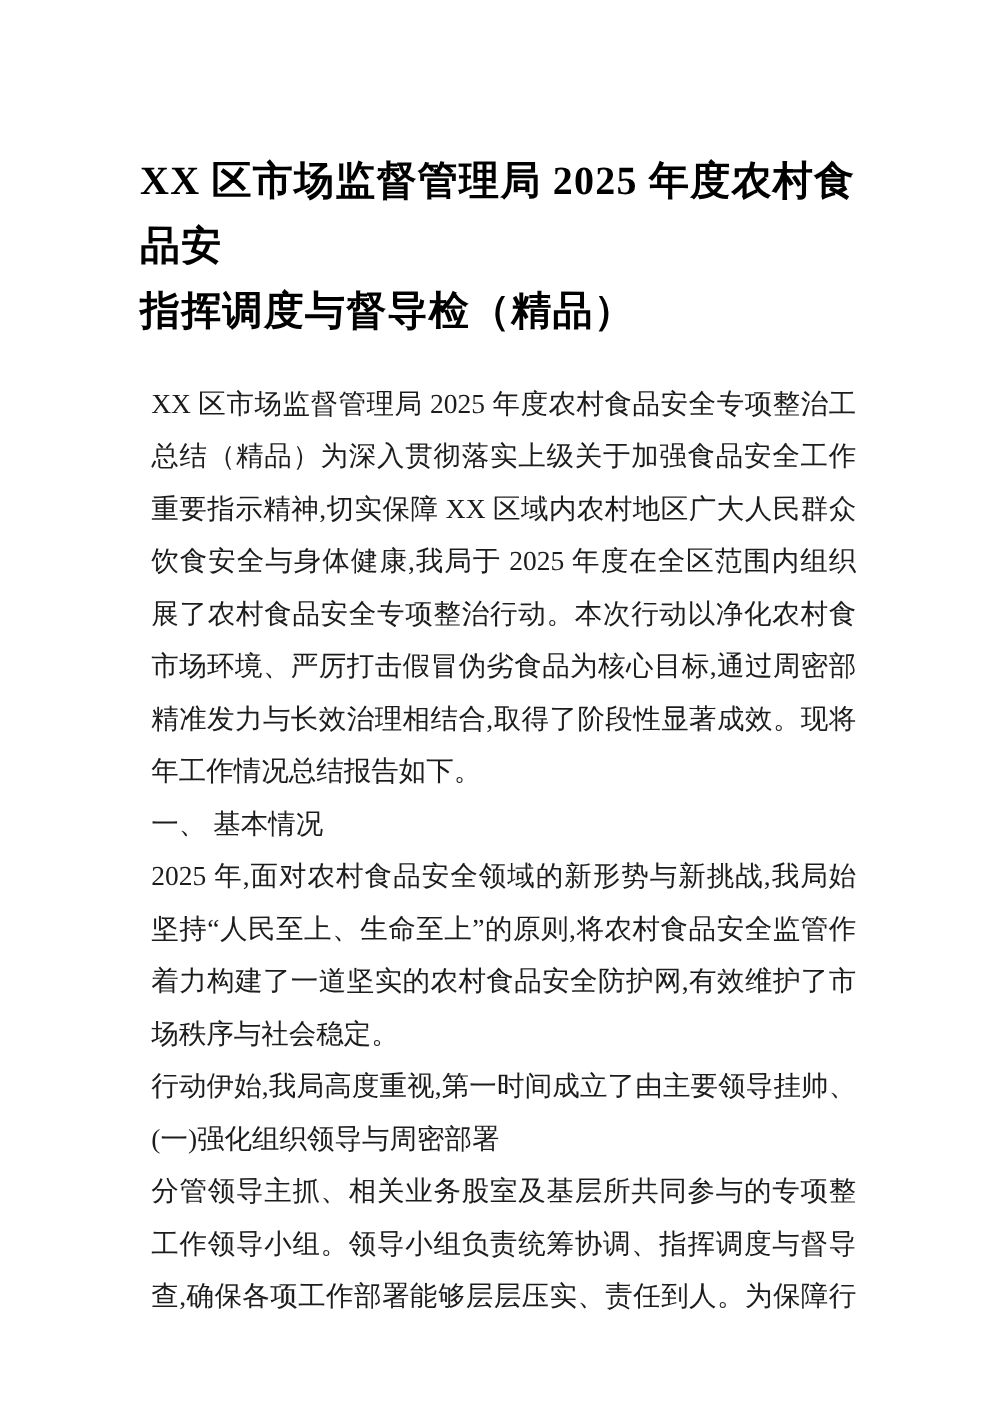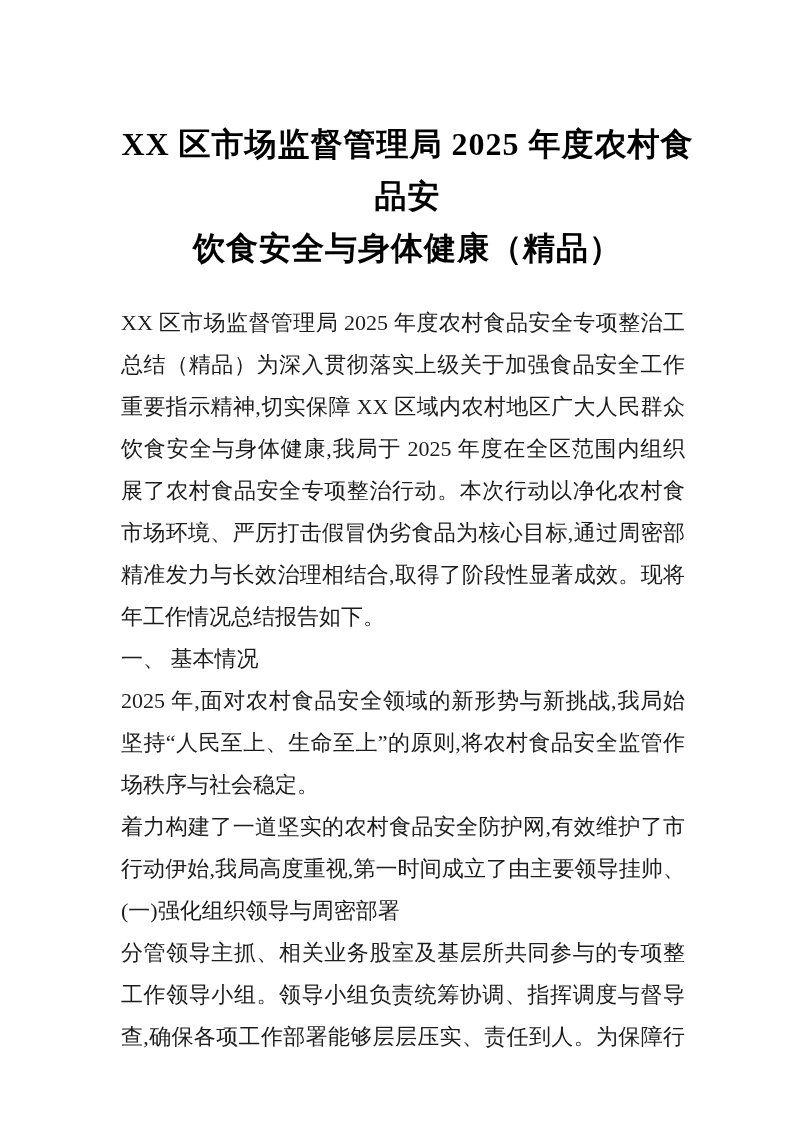--- a/index.html
+++ b/index.html
@@ -11,21 +11,20 @@
     position: relative;
     width: 793px;
     height: 1122px;
     background: #ffffff;
     overflow: hidden;
     font-family: "Liberation Serif", "DejaVu Serif", serif;
     color: #000000;
   }
   .doc-title {
     margin: 118px 90px 0 112px;
-    text-align: center;
     font-weight: bold;
     font-size: 32px;
     line-height: 52px;
     letter-spacing: 1px;
   }
   .doc-title .title-line {
     display: block;
   }
   .doc-body {
     margin: 28px 108px 0 121px;
@@ -45,37 +44,37 @@
     text-align-last: left;
   }
 </style>
 </head>
 <body>
 
 <div class="page">
 
   <h1 class="doc-title">
     <span class="title-line">XX 区市场监督管理局 2025 年度农村食品安</span>
-    <span class="title-line">饮食安全与身体健康（精品）</span>
+    <span class="title-line">指挥调度与督导检（精品）</span>
   </h1>
 
   <div class="doc-body">
     <div class="line">XX 区市场监督管理局 2025 年度农村食品安全专项整治工作</div>
     <div class="line">总结（精品）为深入贯彻落实上级关于加强食品安全工作的</div>
     <div class="line">重要指示精神,切实保障 XX 区域内农村地区广大人民群众的</div>
     <div class="line">饮食安全与身体健康,我局于 2025 年度在全区范围内组织开</div>
     <div class="line">展了农村食品安全专项整治行动。本次行动以净化农村食品</div>
     <div class="line">市场环境、严厉打击假冒伪劣食品为核心目标,通过周密部署、</div>
     <div class="line">精准发力与长效治理相结合,取得了阶段性显著成效。现将全</div>
     <div class="line flush">年工作情况总结报告如下。</div>
     <div class="line flush">一、 基本情况</div>
     <div class="line">2025 年,面对农村食品安全领域的新形势与新挑战,我局始终</div>
     <div class="line">坚持“人民至上、生命至上”的原则,将农村食品安全监管作为</div>
+    <div class="line">着力构建了一道坚实的农村食品安全防护网,有效维护了市</div>
     <div class="line flush">场秩序与社会稳定。</div>
-    <div class="line">着力构建了一道坚实的农村食品安全防护网,有效维护了市</div>
     <div class="line">行动伊始,我局高度重视,第一时间成立了由主要领导挂帅、</div>
     <div class="line flush">(一)强化组织领导与周密部署</div>
     <div class="line">分管领导主抓、相关业务股室及基层所共同参与的专项整治</div>
     <div class="line">工作领导小组。领导小组负责统筹协调、指挥调度与督导检</div>
     <div class="line">查,确保各项工作部署能够层层压实、责任到人。为保障行动</div>
   </div>
 
 </div>
 
 </body></html>

